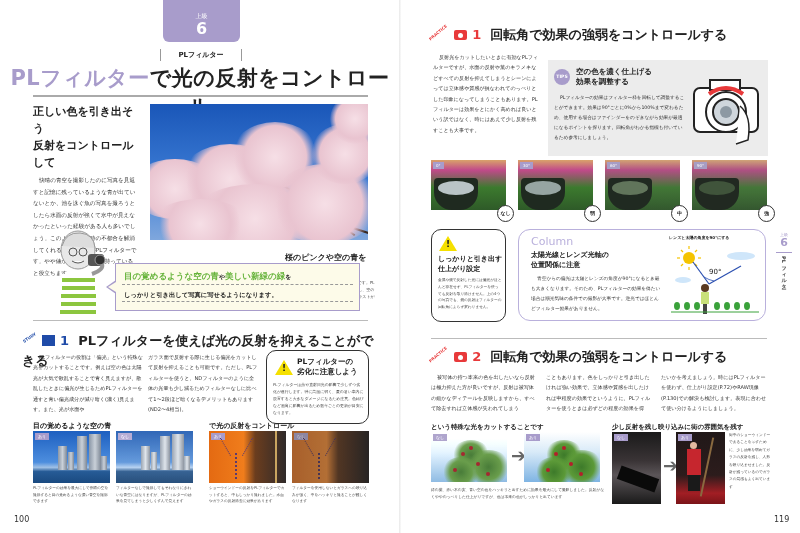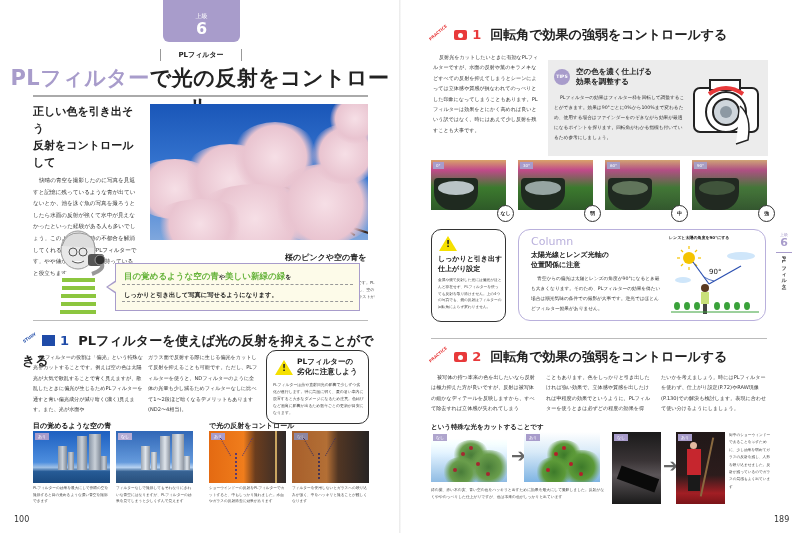--- a/index.html
+++ b/index.html
@@ -348,28 +348,29 @@
     <div class="leafy" style="left:35px;top:18px;width:45px;height:34px"></div>
     <div class="leafy" style="left:10px;top:25px;width:40px;height:30px"></div>
     <div class="berry" style="left:30px;top:20px"></div>
       <div class="berry" style="left:45px;top:30px"></div>
       <div class="berry" style="left:22px;top:36px"></div>
       <div class="berry" style="left:55px;top:40px"></div>
       <div class="berry" style="left:38px;top:14px"></div>
   </div>
   <div class="abs small" style="left:31px;top:486px;width:175px;font-size:3.8px;line-height:7px">緑の葉、赤い木の実、青い空の色をハッキリと出すために効果を最大にして撮影しました。反射がなくややのっぺりした仕上がりですが、色は本来の色がしっかりと出ています</div>
 
+  <div class="abs caption-h" style="left:212px;top:420px;font-size:6.5px">少し反射を残し映り込みに街の雰囲気を残す</div>
   <div class="thumb street" style="left:212px;top:432px;width:49px;height:72px">
     <span class="tag">なし</span>
     <div style="position:absolute;left:6px;top:40px;width:40px;height:14px;background:#0a0a0a;transform:rotate(20deg)"></div>
   </div>
   <div class="abs arrow" style="left:263px;top:455px">➔</div>
   <div class="thumb" style="left:276px;top:432px;width:49px;height:72px;background:linear-gradient(180deg,#201818 0%,#2c1c1c 60%,#a21e24 85%,#7a1418 100%)">
     <span class="tag">あり</span>
     <div style="position:absolute;left:14px;top:10px;width:7px;height:7px;border-radius:50%;background:#e2b9a0"></div>
     <div style="position:absolute;left:11px;top:17px;width:14px;height:26px;background:#c6262e"></div>
     <div style="position:absolute;left:12px;top:43px;width:12px;height:16px;background:#1a1a1a"></div>
     <div style="position:absolute;left:30px;top:5px;width:2px;height:60px;background:#8a6a40;transform:rotate(12deg)"></div>
   </div>
   <div class="abs small" style="left:329px;top:432px;width:42px;font-size:3.7px;line-height:7.4px">街中のショーウィンドーであることを示すために、少し効果を弱めてガラスの反射を残し、人形を映り込ませました。反射が残っているのでガラスの質感もよく出ています</div>
 
-  <div class="abs pageno" style="left:374px;top:515px">189</div>
+  <div class="abs pageno" style="left:374px;top:515px">119</div>
 </div>
 
 </body></html>

